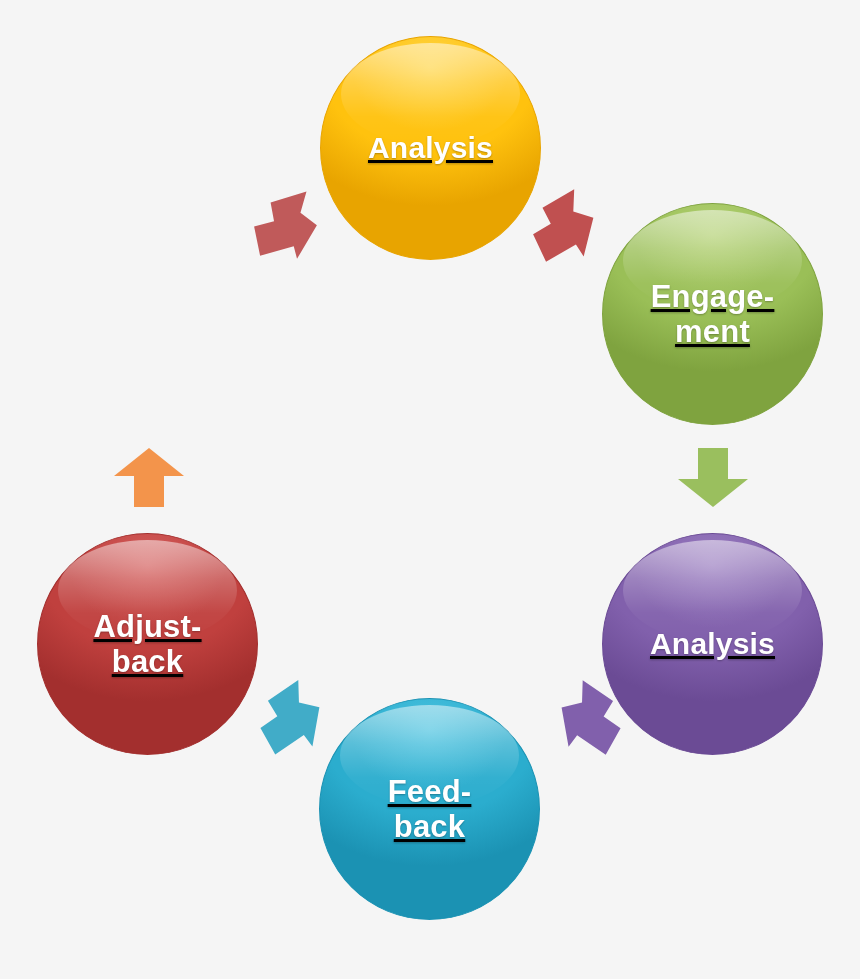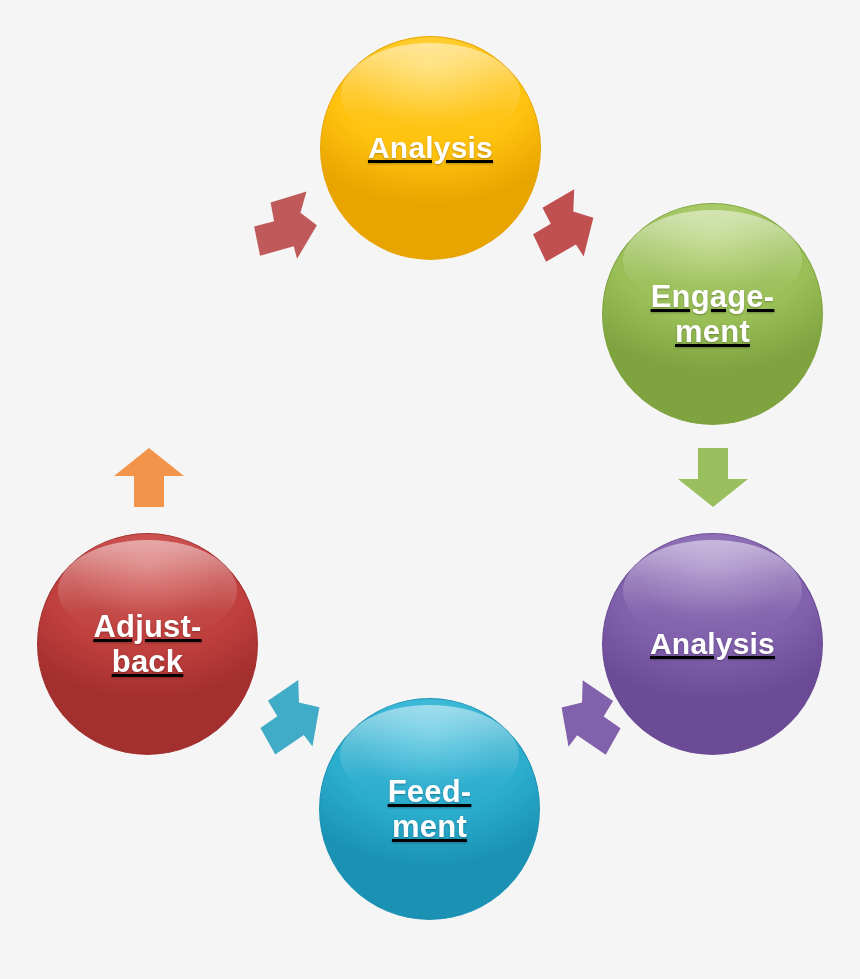--- a/index.html
+++ b/index.html
@@ -130,21 +130,21 @@
     <span class="label" style="font-size: 31px;">Engage-
 ment</span>
   </div>
 
   <div class="node" style="left: 602px; top: 533px; width: 221px; height: 222px; background: radial-gradient(78% 62% at 50% 14%, rgb(154, 125, 192) 0%, rgb(129, 96, 172) 46%, rgb(129, 96, 172) 62%, rgb(107, 75, 149) 100%); border: 1px solid rgb(107, 75, 149);">
     <span class="label" style="font-size: 30px;">Analysis</span>
   </div>
 
   <div class="node" style="left: 319px; top: 698px; width: 221px; height: 222px; background: radial-gradient(78% 62% at 50% 14%, rgb(76, 195, 224) 0%, rgb(43, 173, 206) 46%, rgb(43, 173, 206) 62%, rgb(27, 146, 179) 100%); border: 1px solid rgb(27, 146, 179);">
     <span class="label" style="font-size: 31px;">Feed-
-ment</span>
+back</span>
   </div>
 
   <div class="node" style="left: 37px; top: 533px; width: 221px; height: 222px; background: radial-gradient(78% 62% at 50% 14%, rgb(212, 96, 94) 0%, rgb(192, 64, 62) 46%, rgb(192, 64, 62) 62%, rgb(163, 47, 46) 100%); border: 1px solid rgb(163, 47, 46);">
     <span class="label" style="font-size: 31px;">Adjust-
 back</span>
   </div>
 
 
 </div>
 

